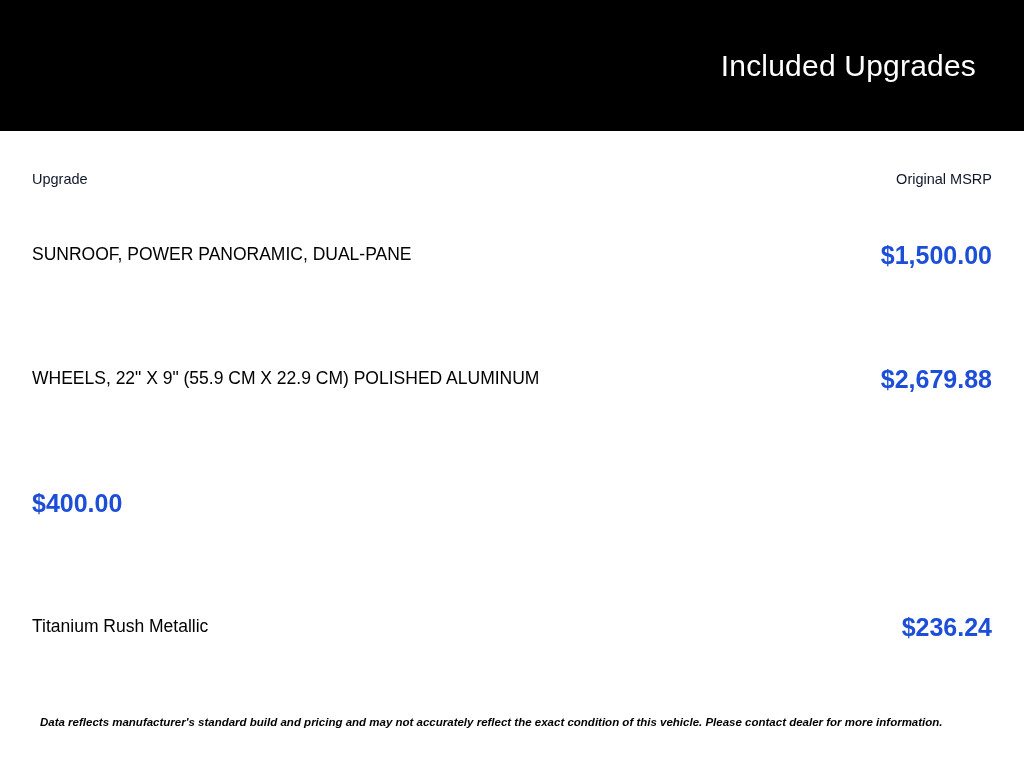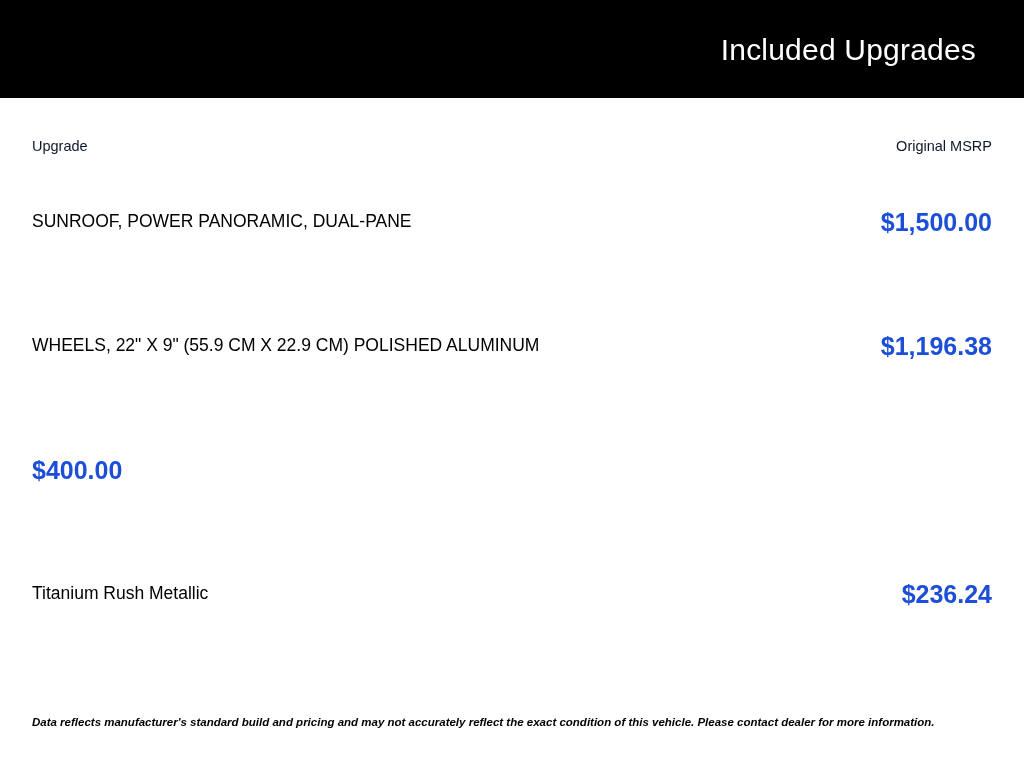--- a/index.html
+++ b/index.html
@@ -15,21 +15,21 @@
     overflow: hidden;
   }
   .page {
     position: relative;
     width: 1024px;
     height: 768px;
     box-sizing: border-box;
   }
   .header {
     width: 100%;
-    height: 98px;
+    height: 131px;
     background: #000000;
     display: flex;
     align-items: center;
     justify-content: flex-end;
     box-sizing: border-box;
     padding-right: 48px;
   }
   .header-title {
     color: #ffffff;
     font-size: 30px;
@@ -75,21 +75,21 @@
   .row .price {
     font-size: 25px;
     font-weight: bold;
     color: #1d4ed8;
     white-space: nowrap;
     text-align: right;
     flex: 0 0 auto;
   }
   .disclaimer {
     position: absolute;
-    left: 0;
+    left: 8px;
     right: 0;
     bottom: 38px;
     box-sizing: border-box;
     padding: 0 32px;
     font-size: 11.5px;
     font-style: italic;
     font-weight: bold;
     color: #000000;
     line-height: 1.3;
   }
@@ -112,21 +112,21 @@
 
     <div class="rows">
 
       <div class="row">
         <div class="name">SUNROOF, POWER PANORAMIC, DUAL-PANE</div>
         <div class="price">$1,500.00</div>
       </div>
 
       <div class="row">
         <div class="name">WHEELS, 22" X 9" (55.9 CM X 22.9 CM) POLISHED ALUMINUM</div>
-        <div class="price">$1,196.38</div>
+        <div class="price">$2,679.88</div>
       </div>
 
       <div class="row">
         <div class="price">$400.00</div>
       </div>
 
       <div class="row">
         <div class="name">Titanium Rush Metallic</div>
         <div class="price">$236.24</div>
       </div>

